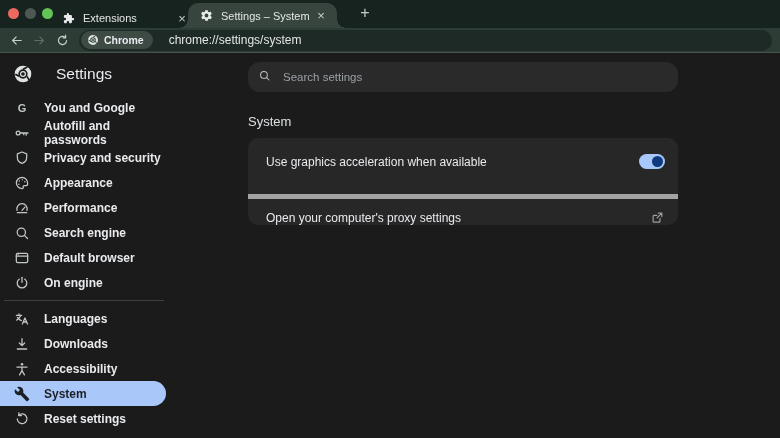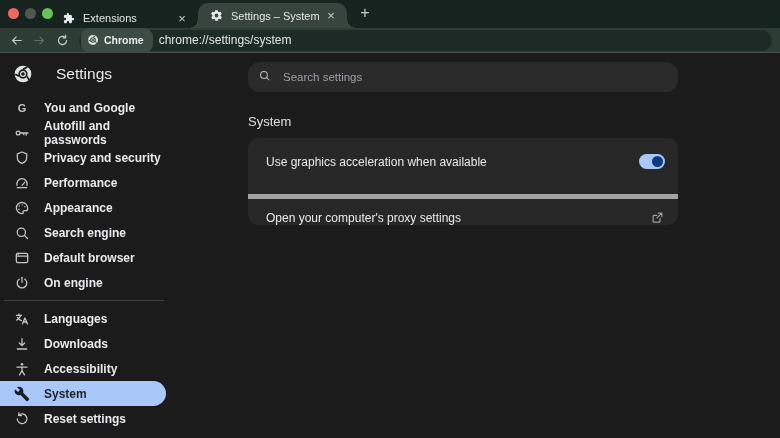--- a/index.html
+++ b/index.html
@@ -14,21 +14,21 @@
   .tabstrip { position:relative; height:28px; background:#17231f; }
   .traffic-lights { position:absolute; left:8px; top:8px; display:flex; gap:6px; }
   .tl { width:11px; height:11px; border-radius:50%; }
   .tl-red { background:#ec6a5e; }
   .tl-yellow { background:#4d5852; }
   .tl-green { background:#61c455; }
 
   .tab { position:absolute; top:0; height:36px; display:flex; align-items:center;
          font-size:11px; color:#e4e7e5; cursor:pointer; }
   .tab-inactive { left:52px; width:146px; padding:0 8px 0 10px; }
-  .tab-active { left:198px; top:3px; height:25px; width:149px; background:#37453e;
+  .tab-active { left:188px; top:3px; height:25px; width:149px; background:#37453e;
                 border-radius:10px 10px 0 0; padding:0 8px 0 12px; }
   .tab-active::before { content:""; position:absolute; left:-8px; bottom:0; width:8px; height:8px;
       background:radial-gradient(circle 8px at 0 0, transparent 0 7.5px, #37453e 7.6px); }
   .tab-active::after  { content:""; position:absolute; right:-8px; bottom:0; width:8px; height:8px;
       background:radial-gradient(circle 8px at 100% 0, transparent 0 7.5px, #37453e 7.6px); }
   .tab .fav { width:13px; height:13px; margin-right:8px; color:#e8eaed; flex:none; }
   .tab .fav svg { width:13px; height:13px; display:block; }
   .tab-label { flex:1; white-space:nowrap; overflow:hidden; }
   .tab-close { width:16px; height:16px; border-radius:50%; display:flex; align-items:center;
                justify-content:center; color:#c7ccc9; font-size:13px; line-height:1; flex:none; }
@@ -37,24 +37,24 @@
 
   
   .toolbar { height:25px; background:#2e3c36; border-bottom:1px solid #46544c;
              display:flex; align-items:center; padding:0 8px 0 6px; }
   .nav-btn { width:20px; height:20px; display:flex; align-items:center; justify-content:center;
              color:#c9cfcb; margin-right:3px; cursor:pointer; flex:none; }
   .nav-btn svg { width:15px; height:15px; display:block; }
   .nav-btn.disabled { color:#5f6e67; }
   .omnibox { flex:1; height:21px; background:#1d2a25; border-radius:11px; display:flex;
              align-items:center; padding:0 10px 0 2px; margin-left:4px; cursor:text; }
-  .chip { height:25px; background:#3d4b44; border-radius:9px; display:flex; align-items:center;
+  .chip { height:18px; background:#3d4b44; border-radius:9px; display:flex; align-items:center;
           gap:5px; padding:0 9px 0 6px; color:#e8eaed; font-size:10.5px; font-weight:bold; flex:none; }
   .chip svg { width:12px; height:12px; display:block; }
-  .url { color:#e3e6e4; font-size:12px; margin-left:6px; white-space:nowrap; }
+  .url { color:#e3e6e4; font-size:12px; margin-left:16px; white-space:nowrap; }
 
   
   .page { display:flex; height:384px; background:#1b1b1b; }
   .sidebar { width:236px; flex:none; }
   .brand { height:42px; display:flex; align-items:center; padding-left:13px; gap:11px; }
   .brand svg { width:20px; height:20px; display:block; }
   .brand-title { color:#e8eaed; font-size:15.5px;margin-left:12px; }
   .nav-item { height:25px; width:166px; display:flex; align-items:center; gap:14px;
               padding-left:14px; border-radius:0 13px 13px 0; color:#e8eaed; font-size:12px;
               font-weight:bold; cursor:pointer; }
@@ -197,38 +197,38 @@
             <span class="nicon">
               <svg viewBox="0 0 24 24" fill="none" stroke="currentColor" stroke-width="1.9" stroke-linecap="round" stroke-linejoin="round">
                 <path d="M12 3l7 2.8v5.1c0 4.8-3 7.8-7 9.1-4-1.3-7-4.3-7-9.1V5.8z"></path>
               </svg>
             </span>
             <span>Privacy and security</span>
           </div>
           <div class="nav-item">
             <span class="nicon">
               <svg viewBox="0 0 24 24" fill="none" stroke="currentColor" stroke-width="1.9" stroke-linecap="round" stroke-linejoin="round">
-                <path d="M4.5 15.5a7.8 7.8 0 1 1 15 0"></path>
-                <path d="M12 15.5l4.4-4.8"></path>
-                <path d="M5 19h14"></path>
-              </svg>
-            </span>
-            <span>Performance</span>
-          </div>
-          <div class="nav-item">
-            <span class="nicon">
-              <svg viewBox="0 0 24 24" fill="none" stroke="currentColor" stroke-width="1.9" stroke-linecap="round" stroke-linejoin="round">
                 <path d="M12 3.5a8.5 8.5 0 1 0 .2 17c1.5 0 2.1-1 1.6-2.1-.6-1.3.2-2.4 1.7-2.4h1.9c1.7 0 3.1-1.3 3.1-3C20.5 7.3 16.7 3.5 12 3.5z"></path>
                 <circle cx="8" cy="9" r="1.1" fill="currentColor" stroke="none"></circle>
                 <circle cx="12.5" cy="7.3" r="1.1" fill="currentColor" stroke="none"></circle>
                 <circle cx="16.3" cy="10" r="1.1" fill="currentColor" stroke="none"></circle>
                 <circle cx="7.3" cy="13.8" r="1.1" fill="currentColor" stroke="none"></circle>
               </svg>
             </span>
             <span>Appearance</span>
+          </div>
+          <div class="nav-item">
+            <span class="nicon">
+              <svg viewBox="0 0 24 24" fill="none" stroke="currentColor" stroke-width="1.9" stroke-linecap="round" stroke-linejoin="round">
+                <path d="M4.5 15.5a7.8 7.8 0 1 1 15 0"></path>
+                <path d="M12 15.5l4.4-4.8"></path>
+                <path d="M5 19h14"></path>
+              </svg>
+            </span>
+            <span>Performance</span>
           </div>
           <div class="nav-item">
             <span class="nicon">
               <svg viewBox="0 0 24 24" fill="none" stroke="currentColor" stroke-width="1.9" stroke-linecap="round" stroke-linejoin="round">
                 <circle cx="11" cy="11" r="6.2"></circle>
                 <path d="M15.6 15.6 20.3 20.3"></path>
               </svg>
             </span>
             <span>Search engine</span>
           </div>

